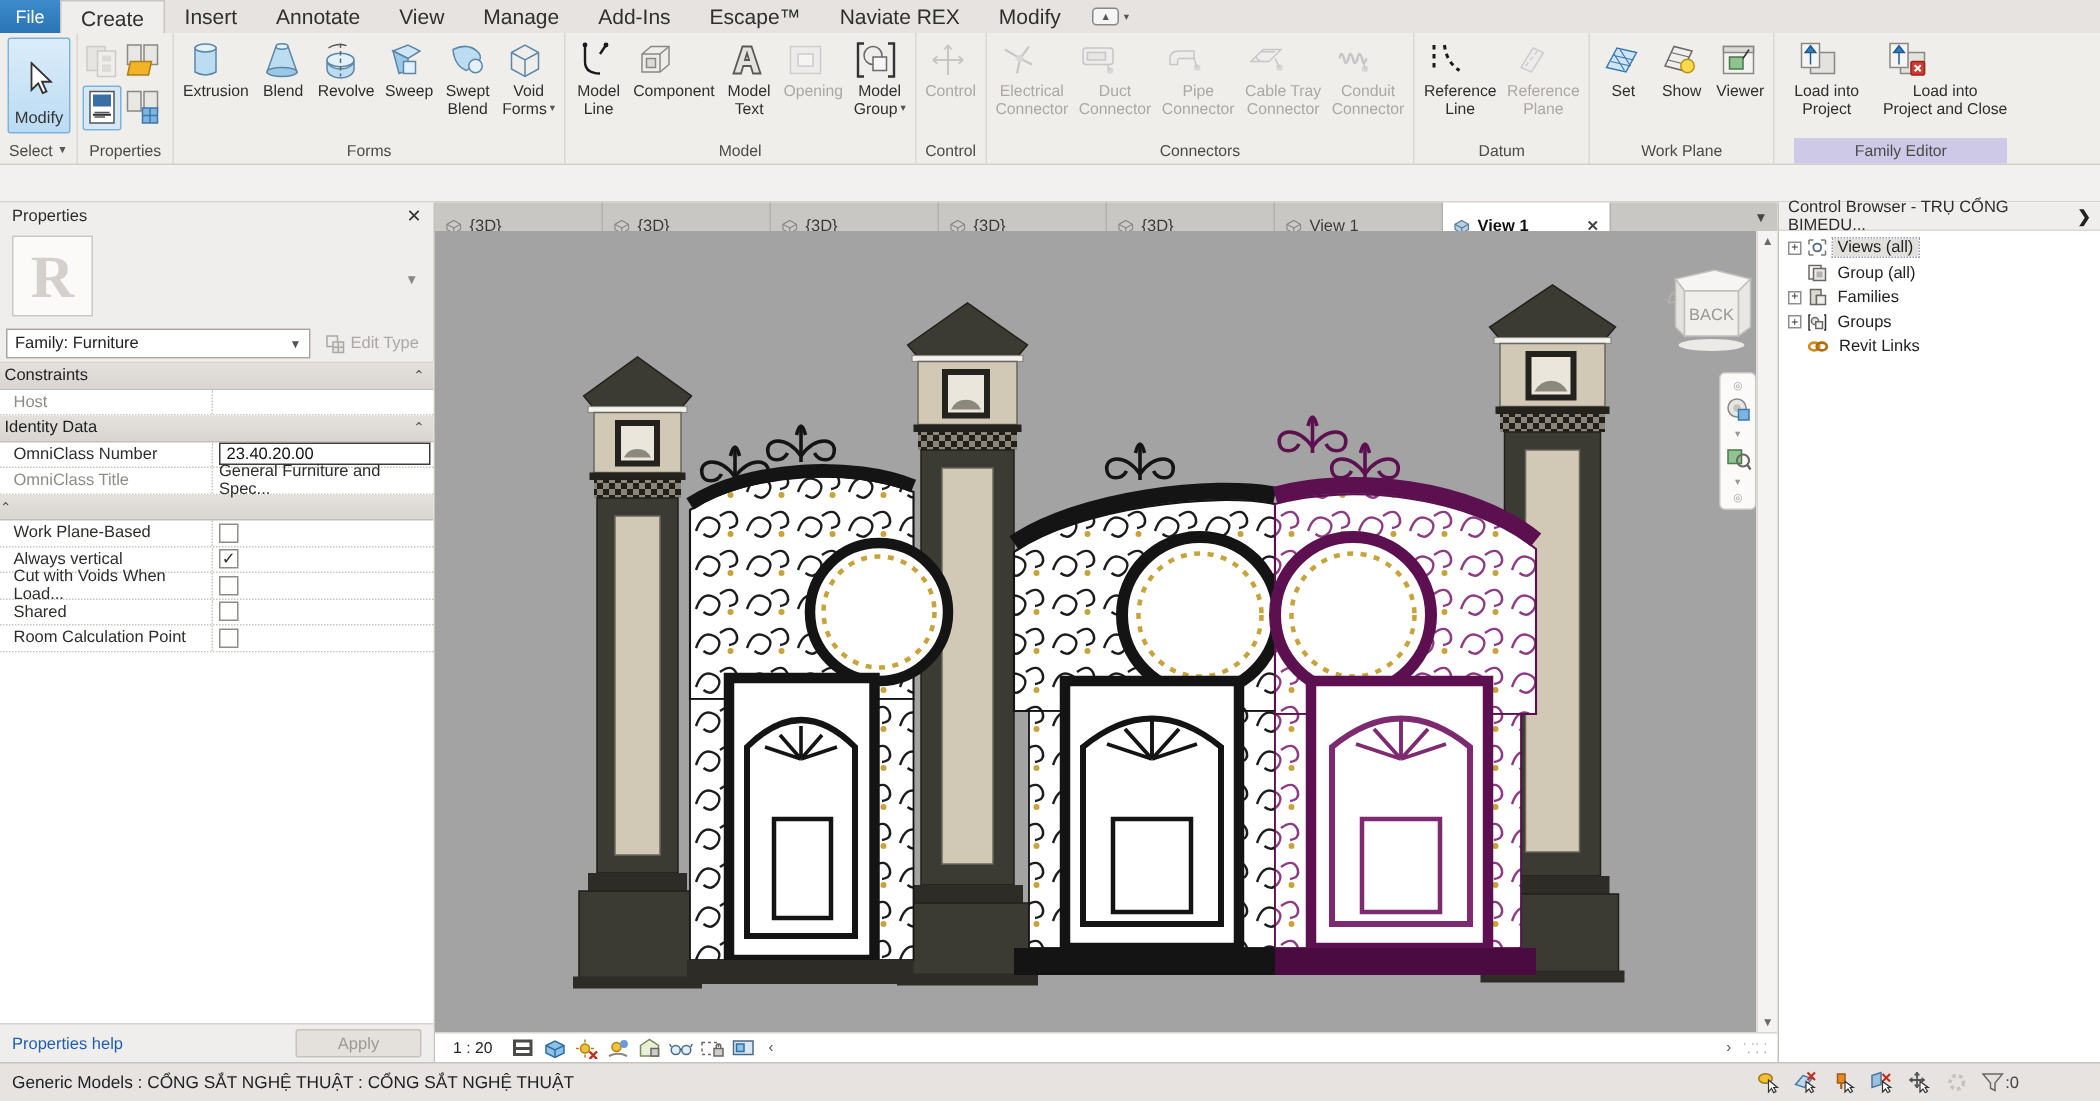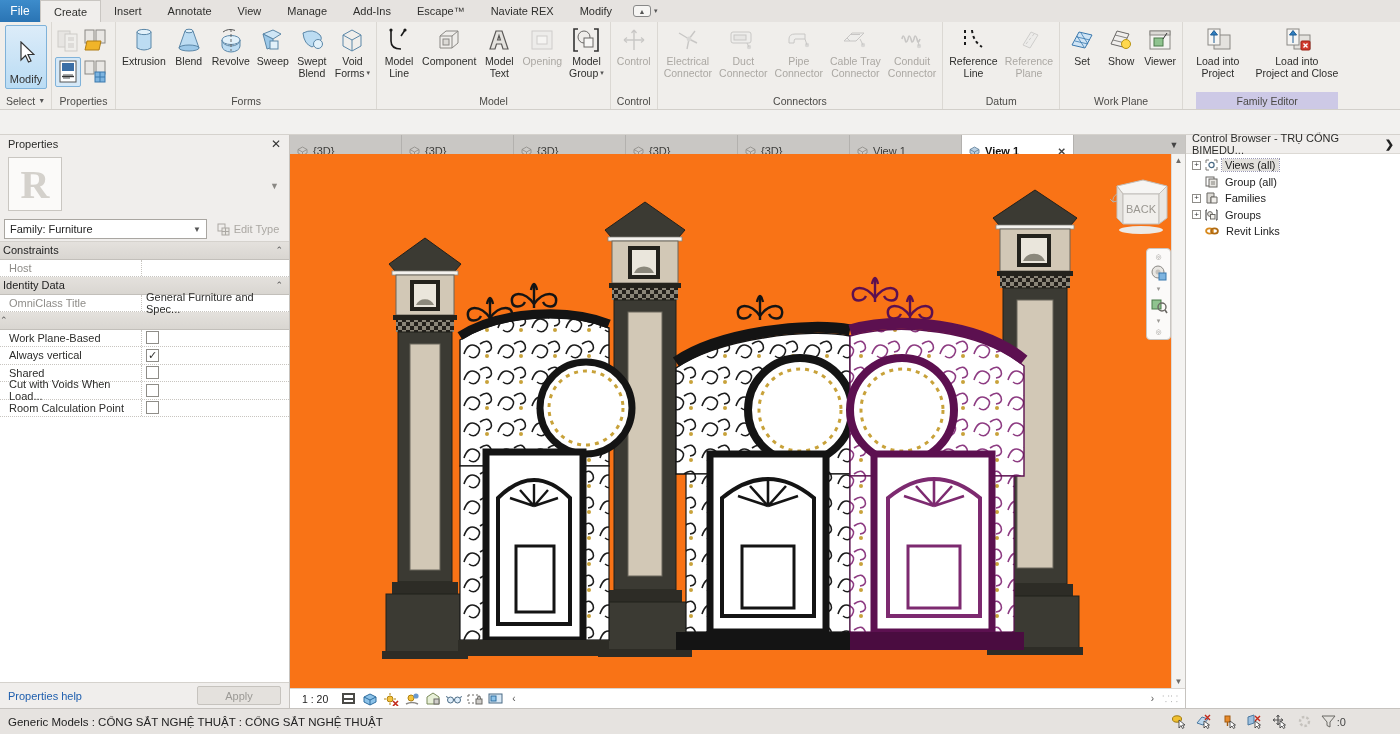--- a/index.html
+++ b/index.html
@@ -2,32 +2,32 @@
 <html><head>
 <meta charset="utf-8">
 <style>
   *{margin:0;padding:0;box-sizing:border-box}
   html,body{width:1400px;height:734px;overflow:hidden}
   body{position:relative;font-family:"Liberation Sans",sans-serif;font-size:11px;color:#333;background:#edebe8}
 
   
   #menubar{position:absolute;left:0;top:0;width:1400px;height:22px;background:#e6e3e0;display:flex;align-items:stretch}
   .filetab{width:40px;background:linear-gradient(#3d8ccb,#2a74b4);color:#fff;display:flex;align-items:center;justify-content:center;font-size:12px}
-  .mtab{padding:0 13px;display:flex;align-items:center;font-size:11px;color:#2f2f2d;cursor:default}
+  .mtab{padding:0 13px;display:flex;align-items:center;font-size:14px;color:#2f2f2d;cursor:default}
   .mtab.active{background:#f0eeec;border:1px solid #c9c6c2;border-bottom:none}
   .ribbon-toggle{margin-left:8px;display:flex;align-items:center;gap:3px;color:#555}
   .ribbon-toggle .pillbox{width:18px;height:12px;border:1px solid #888;border-radius:3px;background:#f6f5f3;display:flex;align-items:center;justify-content:center;font-size:7px;color:#555}
 
   
   #ribbon{position:absolute;left:0;top:22px;width:1400px;height:88px;background:#f0eeeb;border-bottom:1px solid #d2cfca;display:flex}
   .rpanel{display:flex;flex-direction:column;border-right:1px solid #dbd8d3;height:100%}
   .rpanel-body{flex:1;display:flex;align-items:flex-start;padding:2px 3px 0 3px;gap:1px}
   .rpanel-label{height:17px;display:flex;align-items:center;justify-content:center;color:#4b4a47;font-size:10.5px;gap:3px}
   .rpanel-label.hl{background:#cdc9e6;margin:0 13px}
-  .rbtn{display:flex;flex-direction:column;align-items:center;min-width:38px;padding:1px 3px;cursor:pointer;border-radius:2px}
+  .rbtn{display:flex;flex-direction:column;min-width:38px;padding:1px 3px;cursor:pointer;border-radius:2px}
   .rbtn .ricon{width:30px;height:30px;display:flex;align-items:center;justify-content:center}
   .rbtn .rlbl{text-align:center;line-height:12px;font-size:10.5px;color:#2e2e2c;display:flex;flex-direction:column;align-items:center}
   .rbtn.disabled{pointer-events:none}
   .rbtn.disabled .rlbl{color:#aba8a3}
   .rbtn.disabled .ricon{opacity:.38;filter:grayscale(1)}
   .caret{font-size:7px;color:#555;line-height:6px}
   #modifyBtn{width:44px;height:64px;background:linear-gradient(#dcecf9,#badcf4);border:1px solid #7fb2d9;border-radius:2px;display:flex;flex-direction:column;align-items:center;justify-content:flex-end;padding-bottom:3px;margin:1px 1px 0 2px;cursor:pointer}
   #modifyBtn svg{margin-bottom:8px}
   .propgrid2{display:grid;grid-template-columns:26px 26px;grid-template-rows:30px 30px;gap:1px;padding-top:2px}
   .pgi{display:flex;align-items:center;justify-content:center;border-radius:2px}
@@ -65,21 +65,21 @@
 
   
   #tabbar{position:absolute;left:290px;top:135px;width:895px;height:19px;background:#c9c7c4;display:flex;align-items:stretch}
   .vtab{width:112px;display:flex;align-items:center;gap:5px;padding:16px 7px;border-right:1px solid #b3b1ae;color:#3b3b39;font-size:11px;cursor:pointer}
   .vtab svg{flex:none}
   .vtab.active{background:#fff;font-weight:bold;color:#111}
   .vtab .tx{margin-left:auto;font-size:10px;color:#444;cursor:pointer}
   .tablist{margin-left:auto;width:22px;display:flex;align-items:center;justify-content:center;color:#444;font-size:9px;cursor:pointer}
 
   
-  #canvas{position:absolute;left:290px;top:154px;width:881px;height:534px;background:#f97316;overflow:hidden}
+  #canvas{position:absolute;left:290px;top:154px;width:881px;height:534px;background:#a3a3a3;overflow:hidden}
   #vscroll{position:absolute;left:1171px;top:154px;width:14px;height:534px;background:#f4f3f1;border-left:1px solid #dddad6;display:flex;flex-direction:column;align-items:center;justify-content:space-between;color:#6d6b68;font-size:8px;padding:2px 0}
   #canvasBottom{position:absolute;left:290px;top:688px;width:895px;height:20px;background:#fff;border-top:1px solid #d8d5d1;display:flex;align-items:center;gap:4px;padding:0 4px}
   .scalebtn{padding:0 8px;font-size:10.5px;color:#222;cursor:pointer}
   .vcicon{width:17px;height:15px;display:flex;align-items:center;justify-content:center;cursor:pointer}
   .harrow{color:#555;font-size:10px;padding:0 4px;cursor:pointer}
   .grip{color:#aaa;font-size:9px;letter-spacing:1px;padding-right:2px}
   #viewcube{position:absolute;left:813px;top:18px;width:70px;height:66px;cursor:pointer}
   #navbar{position:absolute;left:856px;top:94px;width:25px;height:92px;background:#fbfaf9;border:1px solid #c9c6c2;border-radius:4px;display:flex;flex-direction:column;align-items:center;justify-content:space-around;padding:2px 0}
   #navbar .nv{cursor:pointer;display:flex;align-items:center;justify-content:center}
   #navbar .tiny{color:#9a9894;font-size:7px}
@@ -585,46 +585,52 @@
     </div>
     <div class="prow">
       <div class="lab dis">Host</div>
       <div class="val valgray"></div>
     </div>
     <div class="prow group">
       <span class="glab">Identity Data</span>
         <span class="chev">⌃</span>
     </div>
     <div class="prow">
+      <div class="lab">OmniClass Number</div>
+      <div class="val">
+          <div class="p-input">23.40.20.00</div>
+        </div>
+    </div>
+    <div class="prow">
       <div class="lab dis">OmniClass Title</div>
       <div class="val valgray">General Furniture and Spec...</div>
     </div>
     <div class="prow group">
         <span class="chev">⌃</span>
     </div>
     <div class="prow">
       <div class="lab">Work Plane-Based</div>
       <div class="val">
           <div class="cb"></div>
         </div>
     </div>
     <div class="prow">
       <div class="lab">Always vertical</div>
       <div class="val">
           <div class="cb">✓</div>
         </div>
     </div>
     <div class="prow">
-      <div class="lab">Shared</div>
+      <div class="lab">Cut with Voids When Load...</div>
       <div class="val">
           <div class="cb"></div>
         </div>
     </div>
     <div class="prow">
-      <div class="lab">Cut with Voids When Load...</div>
+      <div class="lab">Shared</div>
       <div class="val">
           <div class="cb"></div>
         </div>
     </div>
     <div class="prow">
       <div class="lab">Room Calculation Point</div>
       <div class="val">
           <div class="cb"></div>
         </div>
     </div>

